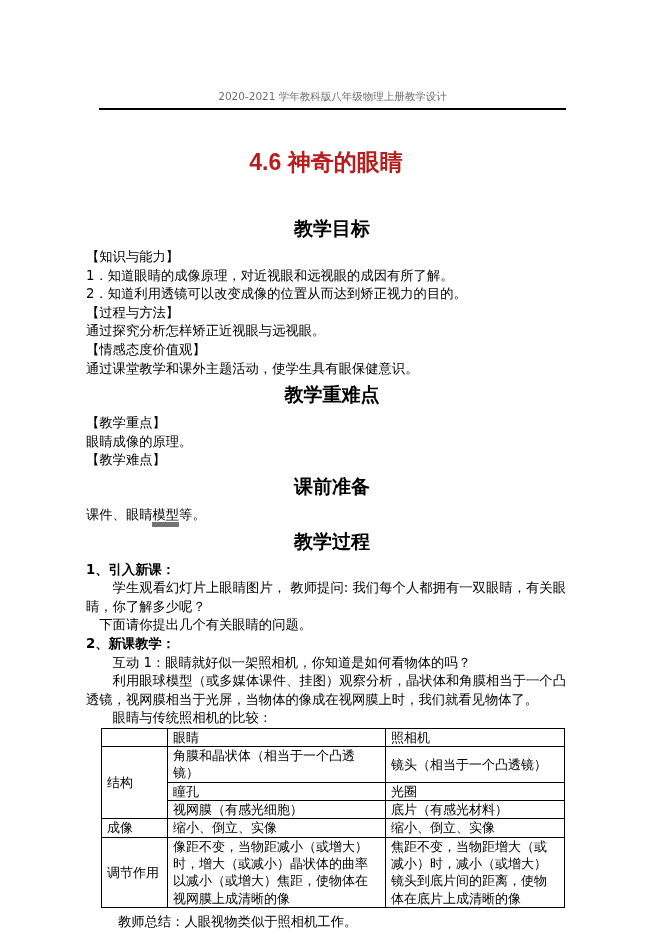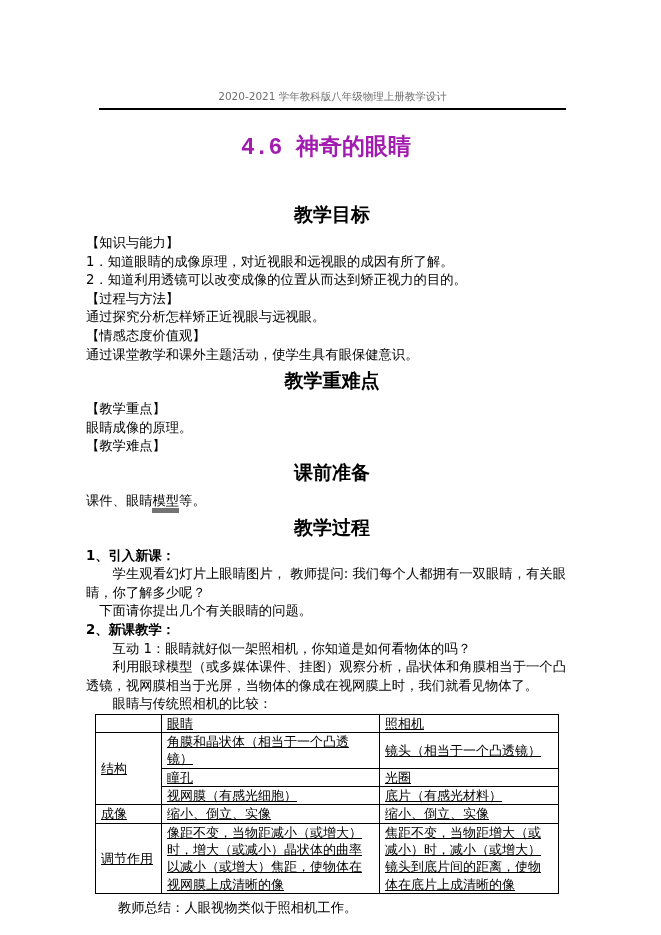--- a/index.html
+++ b/index.html
@@ -17,27 +17,27 @@
     text-align: center;
     font-size: 10.5px;
     line-height: 13px;
     color: #6e6e6e;
     padding-bottom: 5px;
     border-bottom: 2px solid #000;
     margin-top: 48px;
   }
 
   .doc-title {
-    margin-top: 24px;
+    margin-top: 38px;
     text-align: center;
-    font-family: Liberation Mono, monospace;
+    font-family: Liberation Sans, sans-serif;
     font-weight: 700;
     font-size: 23px;
     line-height: 28px;
-    color: #a21caf;
+    color: #b91c1c;
   }
 
   h2.section-heading {
     font-size: 19px;
     line-height: 23px;
     font-weight: 700;
     padding-left: 12px;
     margin: 5px 0 8px 0;
     text-align: center;
   }
@@ -52,22 +52,21 @@
   .ind2 { text-indent: 2em; }
   .ind1 { text-indent: 1em; }
   .ind24 { text-indent: 2.4em; }
 
   .ul-part { border-bottom: 5px solid #737373; }
 
   table.cmp {
     border-collapse: collapse;
     table-layout: fixed;
     width: 463px;
-    margin-left: 9px;
-    text-decoration: underline;
+    margin-left: 15px;
   }
   table.cmp td {
     border: 1px solid #000;
     font-size: 13px;
     line-height: 17.3px;
     padding: 0 5px;
     vertical-align: middle;
     text-align: left;
     height: 17px;
   }

